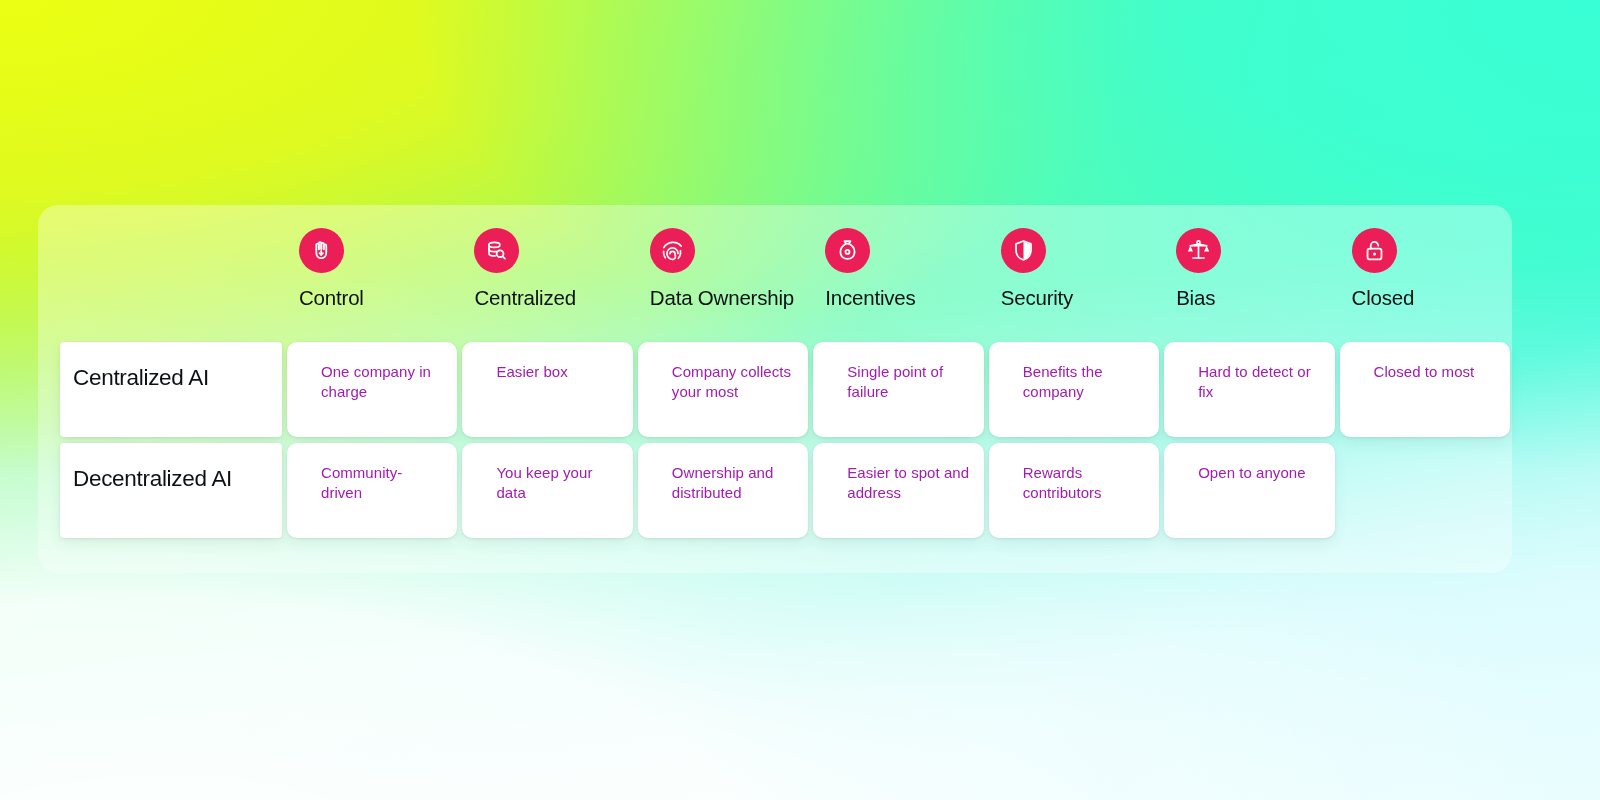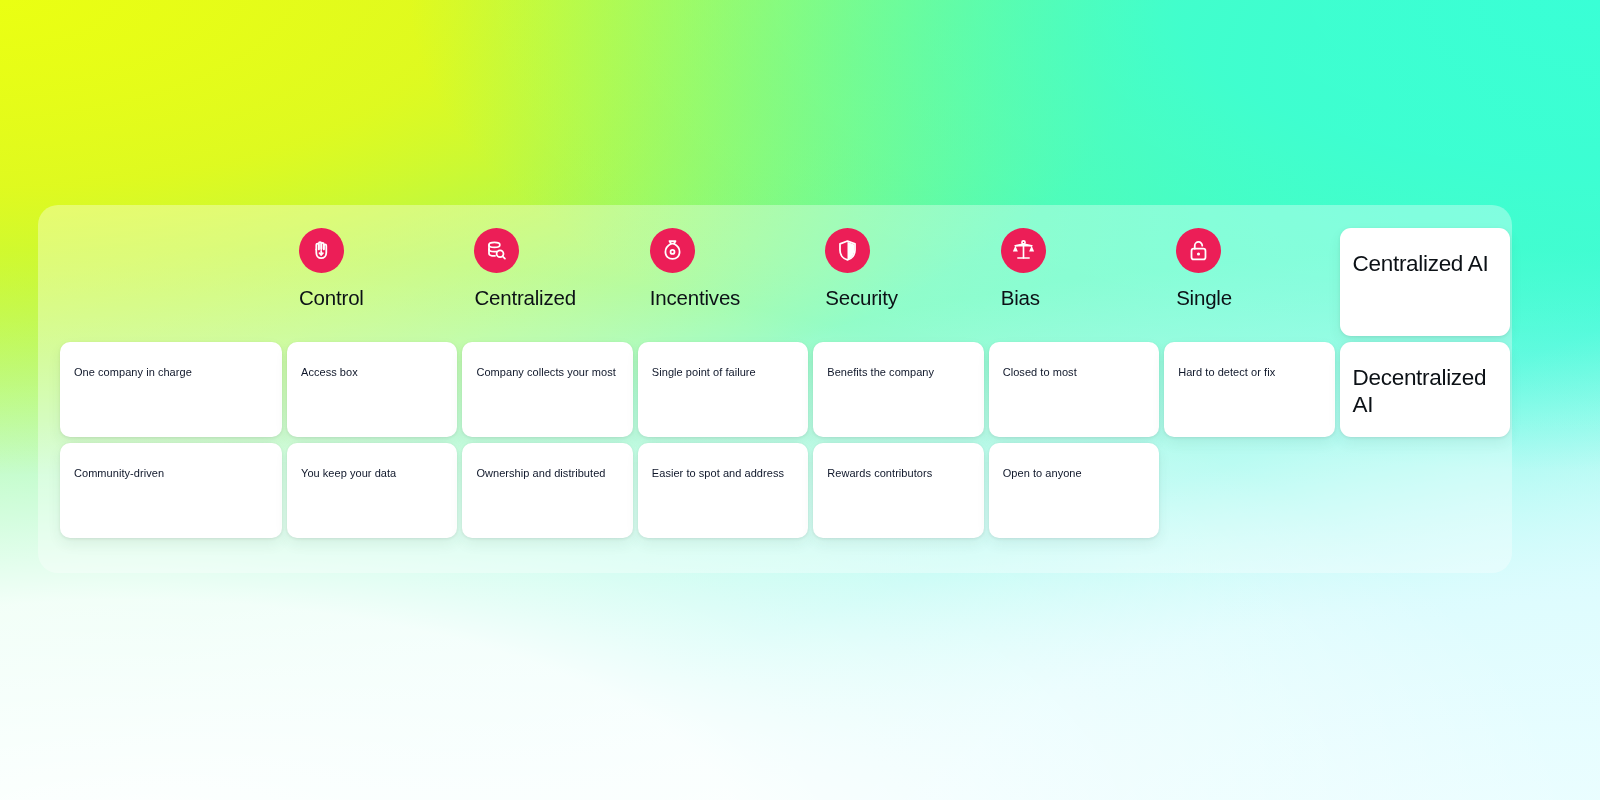--- a/index.html
+++ b/index.html
@@ -72,45 +72,46 @@
     line-height: 25px;
     color: #0c1116;
     letter-spacing: -0.2px;
     font-weight: 400;
     max-width: 150px;
   }
 
   
   .rowlabel {
     background: #ffffff;
-    border-radius: 11px;
+    border-radius: 4px;
     padding: 22px 0 0 13px;
     min-height: 95px;
     box-shadow: 0 1px 3px rgba(40,60,50,0.10), 0 6px 14px rgba(40,70,60,0.07);
   }
   .rowlabel-text {
     font-size: 22.5px;
     line-height: 27px;
     color: #0c1116;
     letter-spacing: -0.3px;
   }
 
   
   .cell {
     background: #ffffff;
     border-radius: 10px;
     padding: 20px 14px 0 14px;
     min-height: 95px;
     box-shadow: 0 1px 3px rgba(40,60,50,0.10), 0 6px 14px rgba(40,70,60,0.07);
   }
   .cell-text {
-    font-size: 11px;
+    font-size: 15px;
     line-height: 20px;
-    color: #0f172a;
+    color: #a21caf;
     letter-spacing: 0.05px;
+    margin-left: 20px;
   }
 </style>
 </head>
 <body>
 
 <div id="stage">
 
   <div id="panel"></div>
 
   <div class="grid">
@@ -137,20 +138,33 @@
           <ellipse cx="10" cy="6.6" rx="5.2" ry="2.3"></ellipse>
           <path d="M4.8 6.6v4.2c0 1.27 2.33 2.3 5.2 2.3 .6 0 1.18-.05 1.7-.13"></path>
           <path d="M4.8 10.8v4.1c0 1.27 2.33 2.3 5.2 2.3 .2 0 .4 0 .6-.02"></path>
           <circle cx="15.4" cy="15.1" r="3.3"></circle>
           <path d="M17.9 17.6l2.2 2.2"></path>
         </svg>
       </div>
       <div class="hdr-label">Centralized</div>
     </div>
 
+    <div class="hdr">
+      <div class="icon-badge">
+        <svg width="25" height="25" viewBox="0 0 24 24" fill="none" stroke="#ffffff" stroke-width="1.6" stroke-linecap="round" stroke-linejoin="round">
+          <path d="M3.6 9.2a10.4 10.4 0 0 1 16.8-1.4"></path>
+          <path d="M12 20.6c-2.9 0-5.3-2.6-5.3-5.8 0-2.9 2.4-5.3 5.3-5.3s5.3 2.4 5.3 5.3"></path>
+          <path d="M12 20.6c1.6 0 2.9-1.6 2.9-3.6"></path>
+          <path d="M9.6 15.2c0-1.3 1.1-2.4 2.4-2.4s2.4 1.1 2.4 2.4v1.2"></path>
+          <path d="M19.6 12.2c.4 2.6-.3 5.3-2 7.3"></path>
+          <path d="M5.1 19c-1.2-1.8-1.8-4-1.6-6.2"></path>
+        </svg>
+      </div>
+      <div class="hdr-label">Data Ownership</div>
+    </div>
 
     <div class="hdr">
       <div class="icon-badge">
         <svg width="25" height="25" viewBox="0 0 24 24" fill="none" stroke="#ffffff" stroke-width="1.7" stroke-linecap="round" stroke-linejoin="round">
           <path d="M9.1 2.9h5.8l-1.5 2.6h-2.8z"></path>
           <path d="M13.4 5.5c3.1 1.5 5.4 4.6 5.4 8 0 3.9-3 6.6-6.8 6.6s-6.8-2.7-6.8-6.6c0-3.4 2.3-6.5 5.4-8"></path>
           <circle cx="12" cy="13.4" r="1.9"></circle>
         </svg>
       </div>
       <div class="hdr-label">Incentives</div>
@@ -183,46 +197,46 @@
     </div>
 
     <div class="hdr">
       <div class="icon-badge">
         <svg width="25" height="25" viewBox="0 0 24 24" fill="none" stroke="#ffffff" stroke-width="1.7" stroke-linecap="round" stroke-linejoin="round">
           <rect x="5.3" y="10.3" width="13.4" height="10.2" rx="2.1"></rect>
           <path d="M8.4 10.3V7.4a3.6 3.6 0 0 1 7.2 0"></path>
           <circle cx="12" cy="15.4" r="1.5" fill="#ffffff" stroke="none"></circle>
         </svg>
       </div>
-      <div class="hdr-label">Single</div>
+      <div class="hdr-label">Closed</div>
     </div>
 
     <div class="rowlabel">
       <div class="rowlabel-text">Centralized AI</div>
     </div>
     <div class="cell">
         <div class="cell-text">One company in charge</div>
       </div>
     <div class="cell">
-        <div class="cell-text">Access box</div>
+        <div class="cell-text">Easier box</div>
       </div>
     <div class="cell">
         <div class="cell-text">Company collects your most</div>
       </div>
     <div class="cell">
         <div class="cell-text">Single point of failure</div>
       </div>
     <div class="cell">
         <div class="cell-text">Benefits the company</div>
       </div>
     <div class="cell">
+        <div class="cell-text">Hard to detect or fix</div>
+      </div>
+    <div class="cell">
         <div class="cell-text">Closed to most</div>
-      </div>
-    <div class="cell">
-        <div class="cell-text">Hard to detect or fix</div>
       </div>
 
     <div class="rowlabel">
       <div class="rowlabel-text">Decentralized AI</div>
     </div>
     <div class="cell">
         <div class="cell-text">Community-driven</div>
       </div>
     <div class="cell">
         <div class="cell-text">You keep your data</div>

